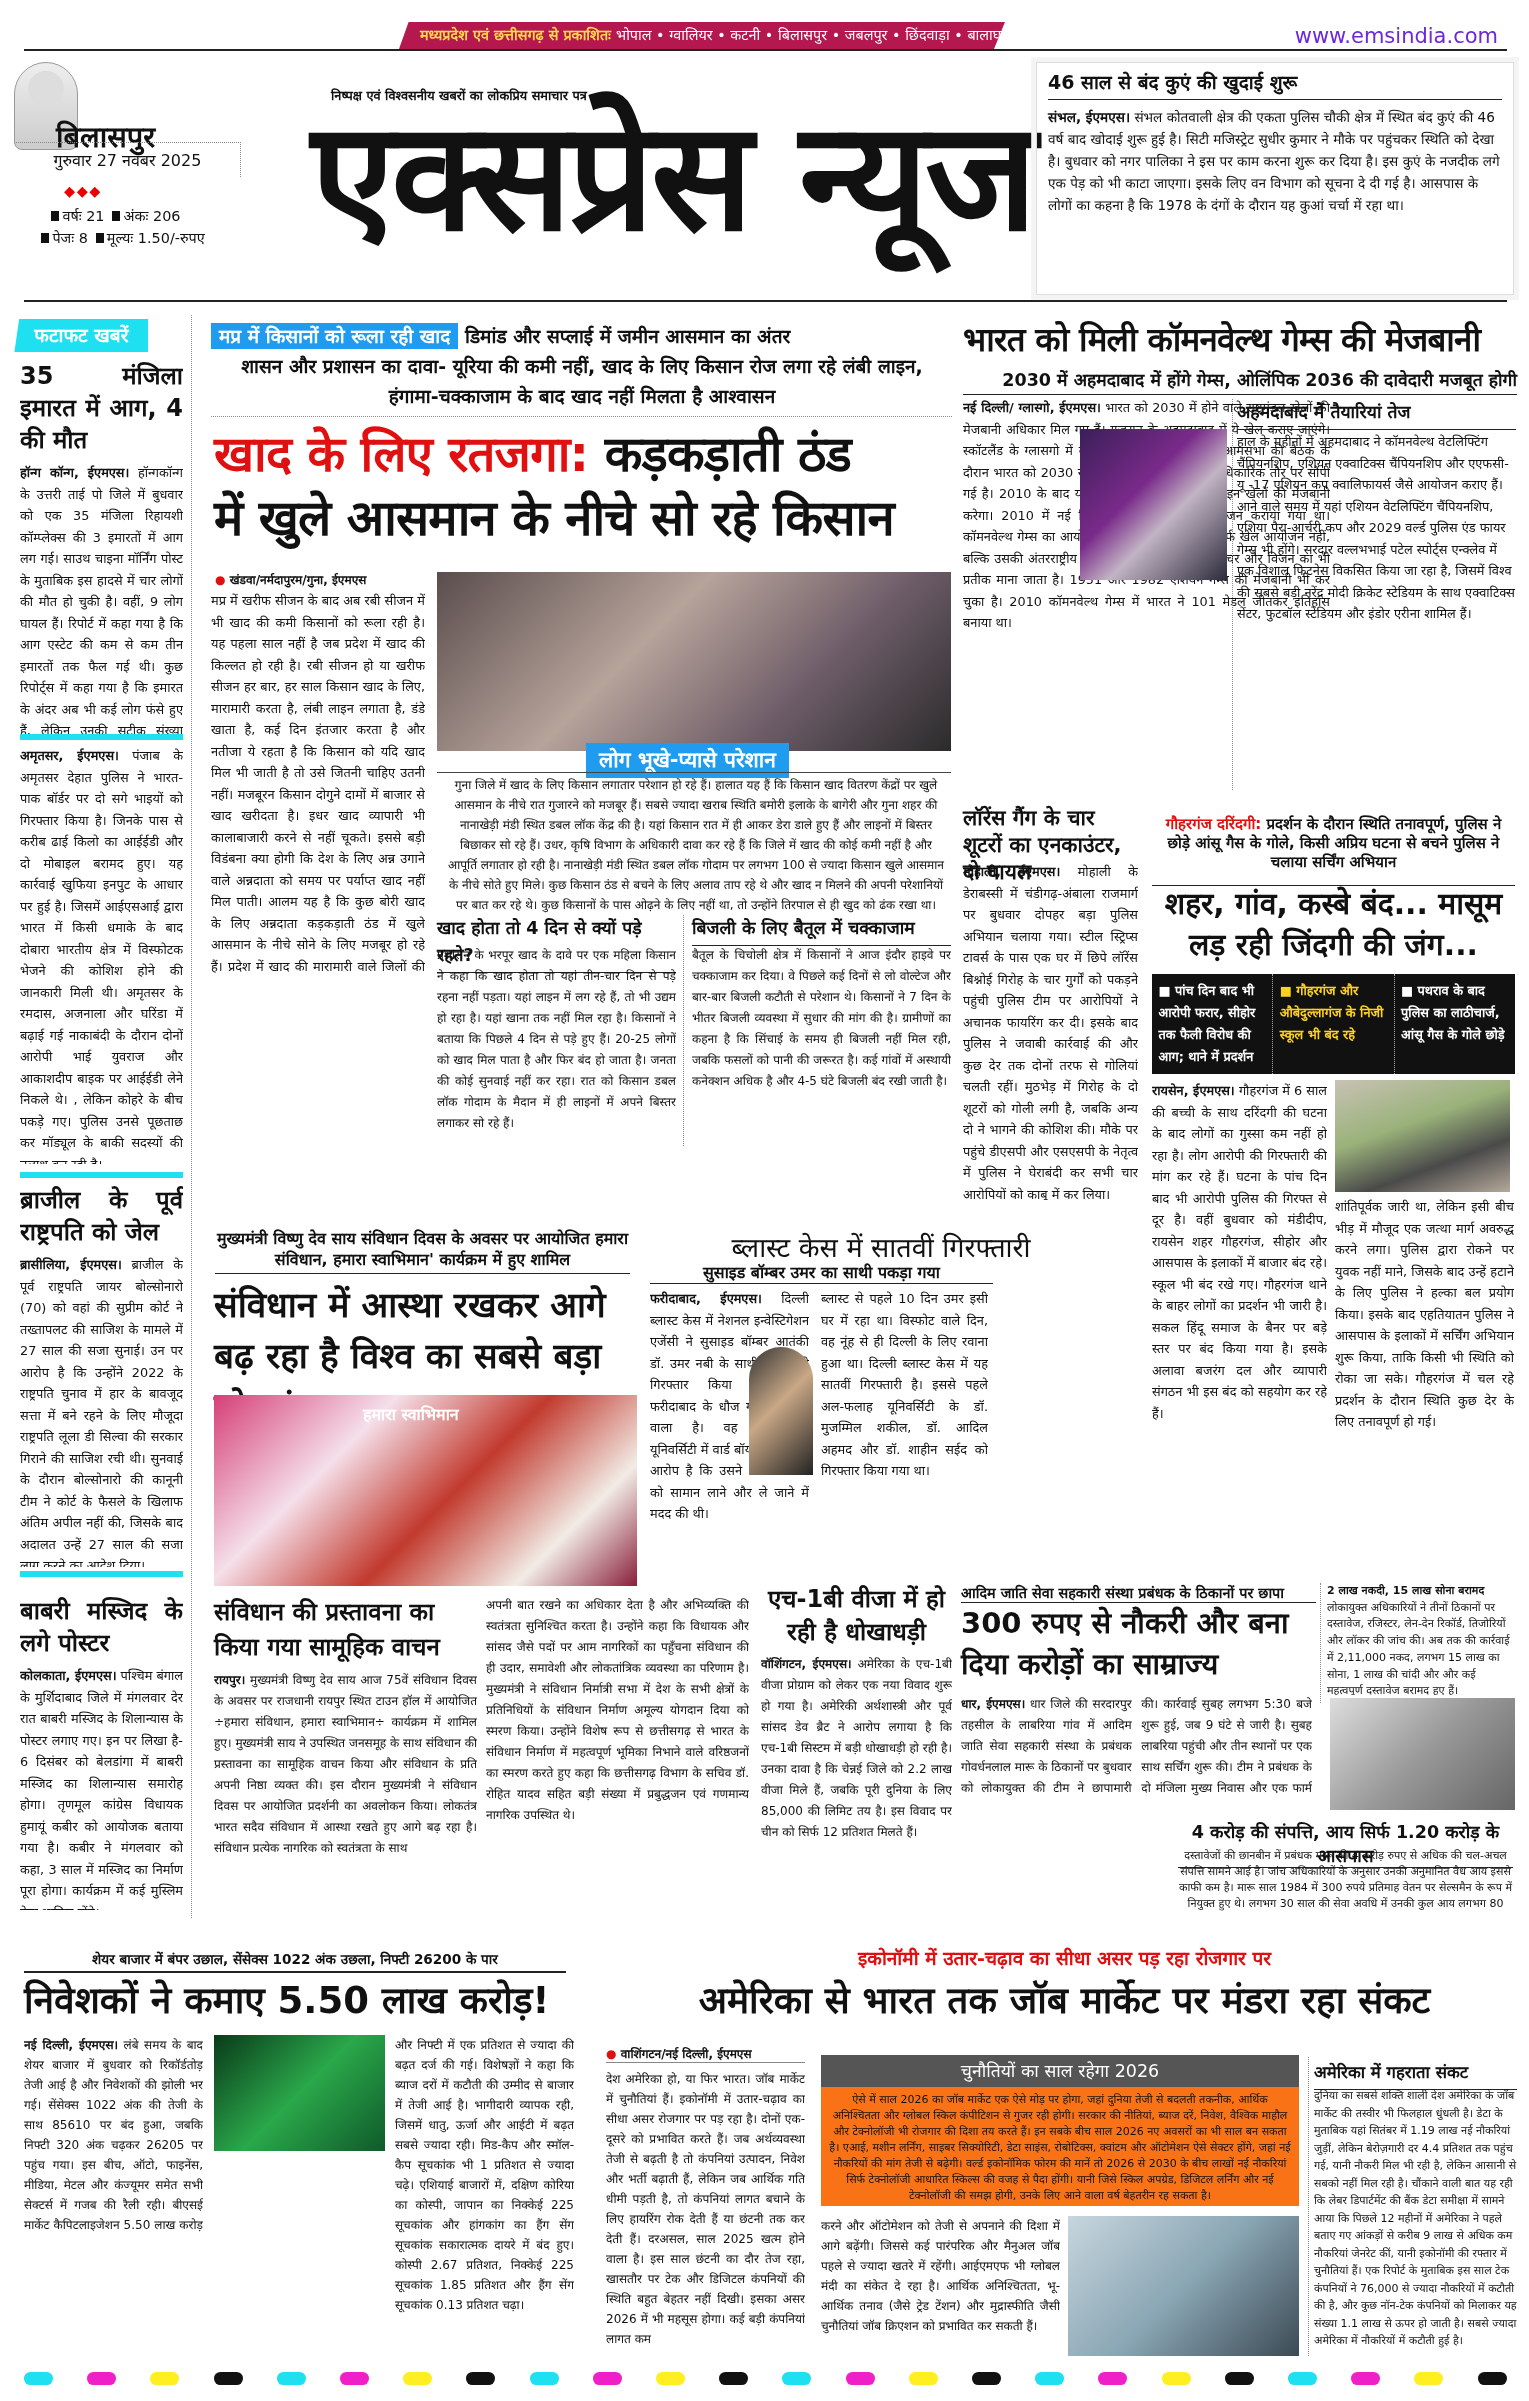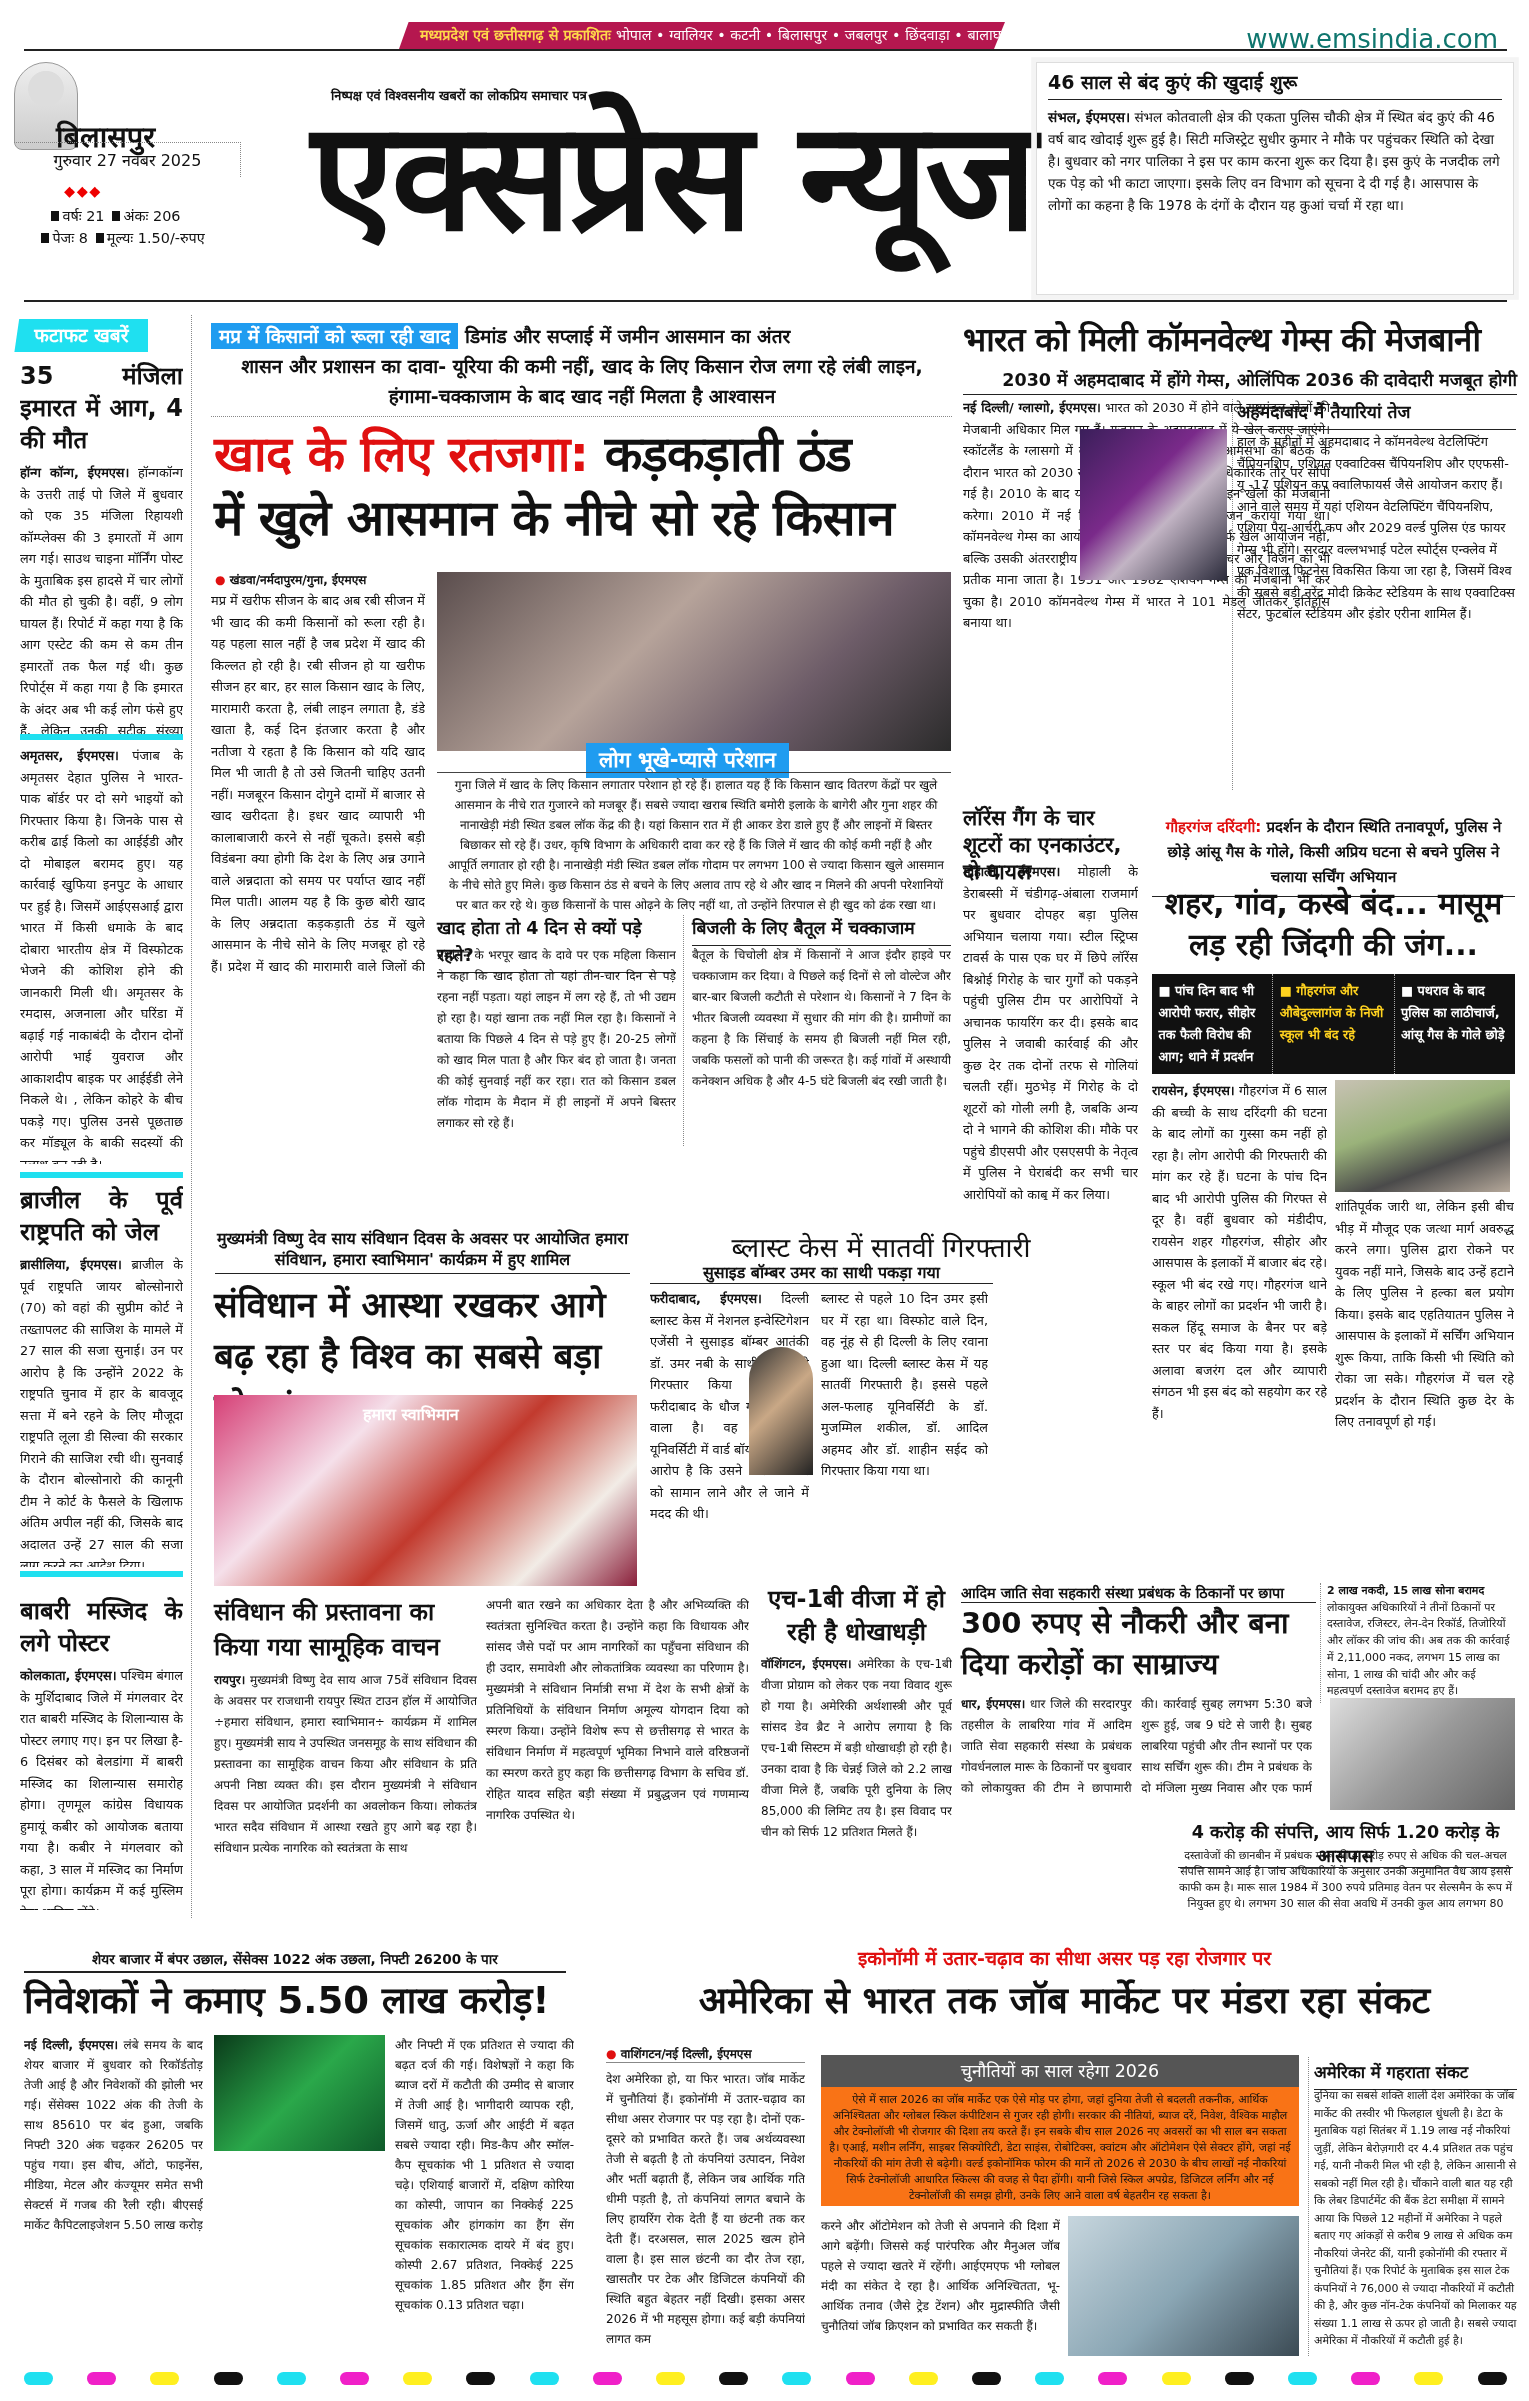--- a/index.html
+++ b/index.html
@@ -1,20 +1,20 @@
 <!DOCTYPE html>
 <html style="font-size:12.8px"><head>
 <meta charset="utf-8">
 <style>
 *{box-sizing:border-box;margin:0;padding:0}
 body{width:1530px;height:2401px;background:#fff;font-family:"DejaVu Sans","Liberation Sans",sans-serif;color:#111;position:relative;overflow:hidden}
 .abs{position:absolute}
 .topband{left:399px;top:22px;width:606px;height:27px;background:#b5174f;clip-path:polygon(9.6px 0,100% 0,calc(100% - 11px) 100%,0 100%);color:#ffd84a;font-size:14.4px;font-weight:bold;line-height:27px;padding-left:21px;white-space:nowrap;overflow:hidden}
 .topband .cities{color:#fff;font-weight:normal}
-.site{right:32px;top:24px;font-size:26px;color:#0f766e}
+.site{right:32px;top:24px;font-size:21px;color:#6d28d9}
 .hrule{height:2.4px;background:#222}
 .masthead{left:311px;top:102px;font-size:151px;font-weight:900;line-height:1;letter-spacing:-3.2px;font-family:"DejaVu Sans",sans-serif}
 .tagline{left:331px;top:86px;font-size:12.8px;font-weight:bold}
 .gandhi{left:14.4px;top:62px;width:64px;height:88px;border-radius:32px 32px 8px 8px;background:radial-gradient(circle at 50% 30%,#ddd 0 17.5px,transparent 18.3px),linear-gradient(#eee,#ccc);border:0.8px solid #999}
 .city{left:56px;top:116px;font-size:29px;font-weight:bold}
 .datebox{left:14.4px;top:142px;width:227px;height:35px;border-top:1.6px dotted #888;border-right:1.6px dotted #888;font-size:16px;text-align:center;line-height:35px}
 .diamonds{left:64px;top:183px;color:#e00;font-size:14.4px;letter-spacing:1.6px}
 .meta1,.meta2{font-size:14.4px}
 .meta1{left:48px;top:206px}.meta2{left:38px;top:228px}
 .sq{display:inline-block;width:8px;height:9.6px;background:#111;margin:0 3.2px}
@@ -128,21 +128,21 @@
 <div class="abs" style="left:963px;top:367px;width:554px;font-size:17.5px;font-weight:bold;text-align:right;border-bottom:1.6px solid #222;padding-bottom:3.2px">2030 में अहमदाबाद में होंगे गेम्स, ओलिंपिक 2036 की दावेदारी मजबूत होगी</div>
 <div class="col" style="left:963px;top:397px;width:367px;height:407px;font-size:12.8px"><b>नई दिल्ली/ ग्लास्गो, ईएमएस।</b> <span>भारत को 2030 में होने वाले राष्ट्रमंडल खेलों की मेजबानी अधिकार मिल गए हैं। गुजरात के अहमदाबाद में ये खेल कराए जाएंगे। स्कॉटलैंड के ग्लासगो में बुधवार को हुई राष्ट्रमंडल खेल आमसभा की बैठक के दौरान भारत को 2030 राष्ट्रमंडल खेलों की मेजबानी आधिकारिक तौर पर सौंपी गई है। 2010 के बाद यह पहला अवसर है जब भारत इन खेलों की मेजबानी करेगा। 2010 में नई दिल्ली में इन खेलों का आयोजन कराया गया था। कॉमनवेल्थ गेम्स का आयोजन दिल्ली भी देश के लिए सिर्फ खेल आयोजन नहीं, बल्कि उसकी अंतरराष्ट्रीय छवि, विकास क्षमता, इन्फ्रास्ट्रक्चर और विजन का भी प्रतीक माना जाता है। 1951 और 1982 एशियन गेम्स की मेजबानी भी कर चुका है। 2010 कॉमनवेल्थ गेम्स में भारत ने 101 मेडल जीतकर इतिहास बनाया था।</span></div>
 <div class="abs photo3" style="left:1080px;top:429px;width:147px;height:151px"></div>
 <div class="abs vdot" style="left:1232px;top:399px;height:391px"></div>
 <div class="abs subhead" style="left:1237px;top:399px;width:279px;font-size:17.5px">अहमदाबाद में तैयारियां तेज</div>
 <div class="col" style="left:1237px;top:431px;width:279px;height:359px;font-size:12.8px;text-align:left">हाल के महीनों में अहमदाबाद ने कॉमनवेल्थ वेटलिफ्टिंग चैंपियनशिप, एशियन एक्वाटिक्स चैंपियनशिप और एएफसी-यू -17 एशियन कप क्वालिफायर्स जैसे आयोजन कराए हैं। आने वाले समय में यहां एशियन वेटलिफ्टिंग चैंपियनशिप, एशिया पैरा-आर्चरी कप और 2029 वर्ल्ड पुलिस एंड फायर गेम्स भी होंगे। सरदार वल्लभभाई पटेल स्पोर्ट्स एन्क्लेव में एक विशाल फिटनेस विकसित किया जा रहा है, जिसमें विश्व की सबसे बड़ी नरेंद्र मोदी क्रिकेट स्टेडियम के साथ एक्वाटिक्स सेंटर, फुटबॉल स्टेडियम और इंडोर एरीना शामिल हैं।</div>
 
 <div class="abs" style="left:963px;top:805px;width:175px;font-size:21px;font-weight:900;line-height:27px">लॉरेंस गैंग के चार शूटरों का एनकाउंटर, दो घायल</div>
 <div class="col" style="left:963px;top:861px;width:175px;height:339px;font-size:12.8px"><b>मोहाली, ईएमएस।</b> <span>मोहाली के डेराबस्सी में चंडीगढ़-अंबाला राजमार्ग पर बुधवार दोपहर बड़ा पुलिस अभियान चलाया गया। स्टील स्ट्रिप्स टावर्स के पास एक घर में छिपे लॉरेंस बिश्नोई गिरोह के चार गुर्गों को पकड़ने पहुंची पुलिस टीम पर आरोपियों ने अचानक फायरिंग कर दी। इसके बाद पुलिस ने जवाबी कार्रवाई की और कुछ देर तक दोनों तरफ से गोलियां चलती रहीं। मुठभेड़ में गिरोह के दो शूटरों को गोली लगी है, जबकि अन्य दो ने भागने की कोशिश की। मौके पर पहुंचे डीएसपी और एसएसपी के नेतृत्व में पुलिस ने घेराबंदी कर सभी चार आरोपियों को काबू में कर लिया।</span></div>
 
-<div class="abs" style="left:1152px;top:815px;width:363px;font-size:15px;font-weight:bold;text-align:center;line-height:25px;border-bottom:1.6px solid #222;padding-bottom:6px"><span class="red">गौहरगंज दरिंदगी:</span> <span>प्रदर्शन के दौरान स्थिति तनावपूर्ण, पुलिस ने छोड़े आंसू गैस के गोले, किसी अप्रिय घटना से बचने पुलिस ने चलाया सर्चिंग अभियान</span></div>
+<div class="abs" style="left:1152px;top:815px;width:363px;font-size:15px;font-weight:bold;text-align:center;line-height:19px;border-bottom:1.6px solid #222;padding-bottom:13px"><span class="red">गौहरगंज दरिंदगी:</span> <span>प्रदर्शन के दौरान स्थिति तनावपूर्ण, पुलिस ने छोड़े आंसू गैस के गोले, किसी अप्रिय घटना से बचने पुलिस ने चलाया सर्चिंग अभियान</span></div>
 <div class="abs" style="left:1152px;top:883px;width:363px;font-size:30px;font-weight:900;line-height:41px;text-align:center">शहर, गांव, कस्बे बंद... मासूम लड़ रही जिंदगी की जंग...</div>
 <div class="abs blackbox" style="left:1152px;top:974px;width:363px;height:100px;font-size:12.8px;line-height:22px">
   <div><span>■ </span><span>पांच दिन बाद भी आरोपी फरार, सीहोर तक फैली विरोध की आग; थाने में प्रदर्शन</span></div>
   <div class="yl"><span>■ </span><span>गौहरगंज और औबेदुल्लागंज के निजी स्कूल भी बंद रहे</span></div>
   <div><span>■ </span><span>पथराव के बाद पुलिस का लाठीचार्ज, आंसू गैस के गोले छोड़े</span></div>
 </div>
 <div class="col" style="left:1152px;top:1080px;width:175px;height:470px;font-size:12.8px"><b>रायसेन, ईएमएस।</b> <span>गौहरगंज में 6 साल की बच्ची के साथ दरिंदगी की घटना के बाद लोगों का गुस्सा कम नहीं हो रहा है। लोग आरोपी की गिरफ्तारी की मांग कर रहे हैं। घटना के पांच दिन बाद भी आरोपी पुलिस की गिरफ्त से दूर है। वहीं बुधवार को मंडीदीप, रायसेन शहर गौहरगंज, सीहोर और आसपास के इलाकों में बाजार बंद रहे। स्कूल भी बंद रखे गए। गौहरगंज थाने के बाहर लोगों का प्रदर्शन भी जारी है। सकल हिंदू समाज के बैनर पर बड़े स्तर पर बंद किया गया है। इसके अलावा बजरंग दल और व्यापारी संगठन भी इस बंद को सहयोग कर रहे हैं।</span></div>
 <div class="abs photo4" style="left:1335px;top:1080px;width:175px;height:112px"></div>
 <div class="col" style="left:1335px;top:1196px;width:179px;height:355px;font-size:12.8px">शांतिपूर्वक जारी था, लेकिन इसी बीच भीड़ में मौजूद एक जत्था मार्ग अवरुद्ध करने लगा। पुलिस द्वारा रोकने पर युवक नहीं माने, जिसके बाद उन्हें हटाने के लिए पुलिस ने हल्का बल प्रयोग किया। इसके बाद एहतियातन पुलिस ने आसपास के इलाकों में सर्चिंग अभियान शुरू किया, ताकि किसी भी स्थिति को रोका जा सके। गौहरगंज में चल रहे प्रदर्शन के दौरान स्थिति कुछ देर के लिए तनावपूर्ण हो गई।</div>
 

